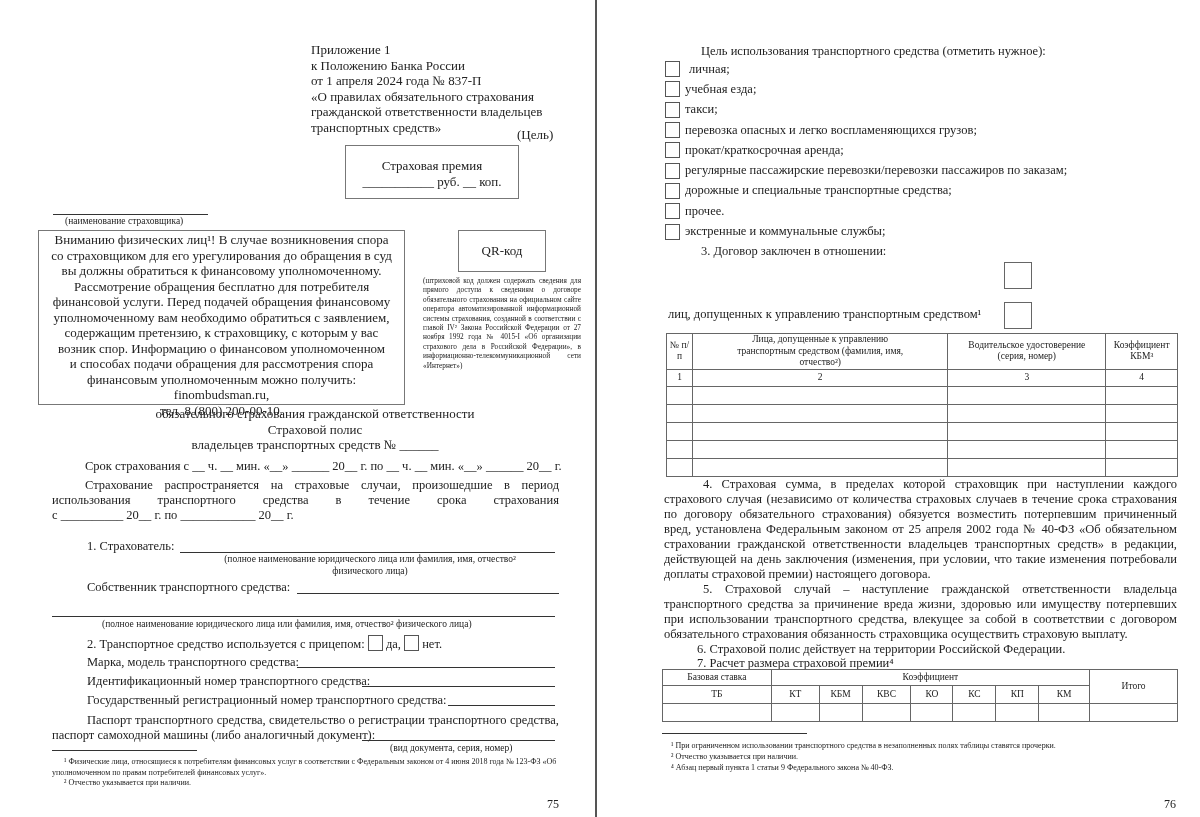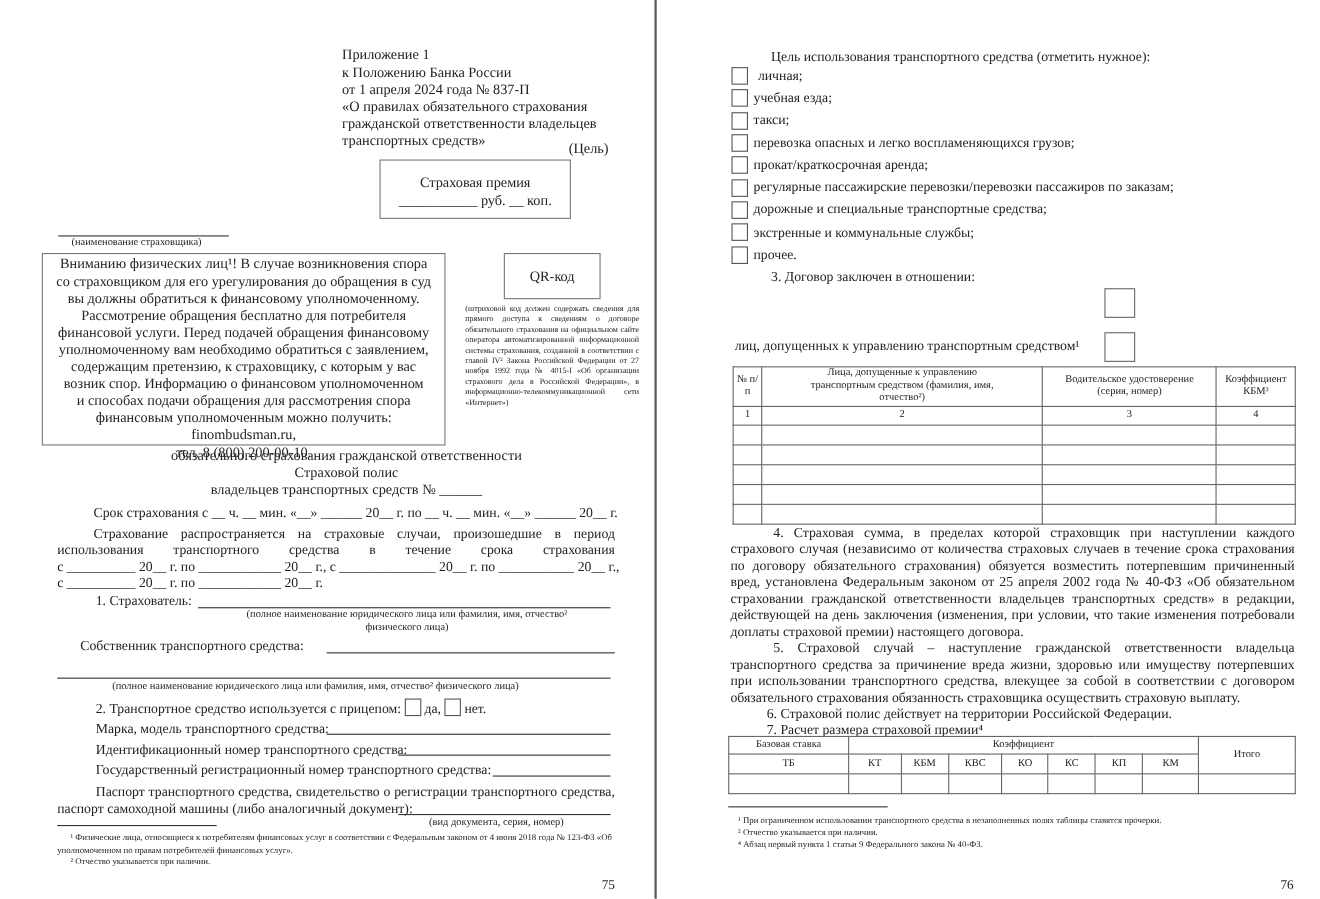--- a/index.html
+++ b/index.html
@@ -71,32 +71,31 @@
     <div>обязательного страхования гражданской ответственности</div>
     <div>Страховой полис</div>
     <div>владельцев транспортных средств № ______</div>
   </div>
 
   <div class="abs t12" style="left:85px;top:459px;white-space:nowrap;">Срок страхования с __ ч. __ мин. «__» ______ 20__ г. по __ ч. __ мин. «__» ______ 20__ г.</div>
 
   <div class="abs t12" style="left:52px;top:478px;width:507px;">
     <div class="j" style="text-indent:33px;text-align-last:justify;">Страхование распространяется на страховые случаи, произошедшие в период</div>
     <div class="j" style="text-align-last:justify;">использования транспортного средства в течение срока страхования</div>
-    <div style="white-space:nowrap;">с __________ 20__ г. по ____________ 20__ г., с ______________ 20__ г. по ___________ 20__ г.,</div>
     <div style="white-space:nowrap;">с __________ 20__ г. по ____________ 20__ г.</div>
   </div>
 
   <div class="abs t12" style="left:87px;top:539px;">1. Страхователь:</div>
   <div class="abs" style="left:180px;top:552px;width:375px;height:1px;background:#333;"></div>
   <div class="abs t9 c" style="left:180px;top:554px;width:380px;">
     <div>(полное наименование юридического лица или фамилия, имя, отчество²</div>
     <div>физического лица)</div>
   </div>
 
-  <div class="abs t12" style="left:73px;top:580px;">Собственник транспортного средства:</div>
+  <div class="abs t12" style="left:87px;top:580px;">Собственник транспортного средства:</div>
   <div class="abs" style="left:297px;top:593px;width:262px;height:1px;background:#333;"></div>
   <div class="abs" style="left:52px;top:616px;width:503px;height:1px;background:#333;"></div>
   <div class="abs t9" style="left:102px;top:619px;">(полное наименование юридического лица или фамилия, имя, отчество² физического лица)</div>
 
   <div class="abs t12" style="left:87px;top:635px;white-space:nowrap;">
     <span>2. Транспортное средство используется с прицепом:</span>
     <span class="cb"></span>
     <span>да,</span>
     <span class="cb"></span>
     <span>нет.</span>
@@ -156,25 +155,25 @@
     <div style="height:20.3px;display:flex;align-items:center;">
       <span class="cb" style="margin-right:5px;"></span>
       <span>регулярные пассажирские перевозки/перевозки пассажиров по заказам;</span>
     </div>
     <div style="height:20.3px;display:flex;align-items:center;">
       <span class="cb" style="margin-right:5px;"></span>
       <span>дорожные и специальные транспортные средства;</span>
     </div>
     <div style="height:20.3px;display:flex;align-items:center;">
       <span class="cb" style="margin-right:5px;"></span>
+      <span>прочее.</span>
+    </div>
+    <div style="height:20.3px;display:flex;align-items:center;">
+      <span class="cb" style="margin-right:5px;"></span>
       <span>экстренные и коммунальные службы;</span>
-    </div>
-    <div style="height:20.3px;display:flex;align-items:center;">
-      <span class="cb" style="margin-right:5px;"></span>
-      <span>прочее.</span>
     </div>
   </div>
 
   <div class="abs t12" style="left:104px;top:244px;">3. Договор заключен в отношении:</div>
   <div class="abs" style="left:407px;top:262px;width:26px;height:25px;border:1.4px solid #666;"></div>
   <div class="abs t12" style="left:71px;top:307px;">лиц, допущенных к управлению транспортным средством¹</div>
   <div class="abs" style="left:407px;top:302px;width:26px;height:25px;border:1.4px solid #666;"></div>
 
   <table class="abs t9" style="left:69px;top:333px;width:512px;">
     <colgroup>

